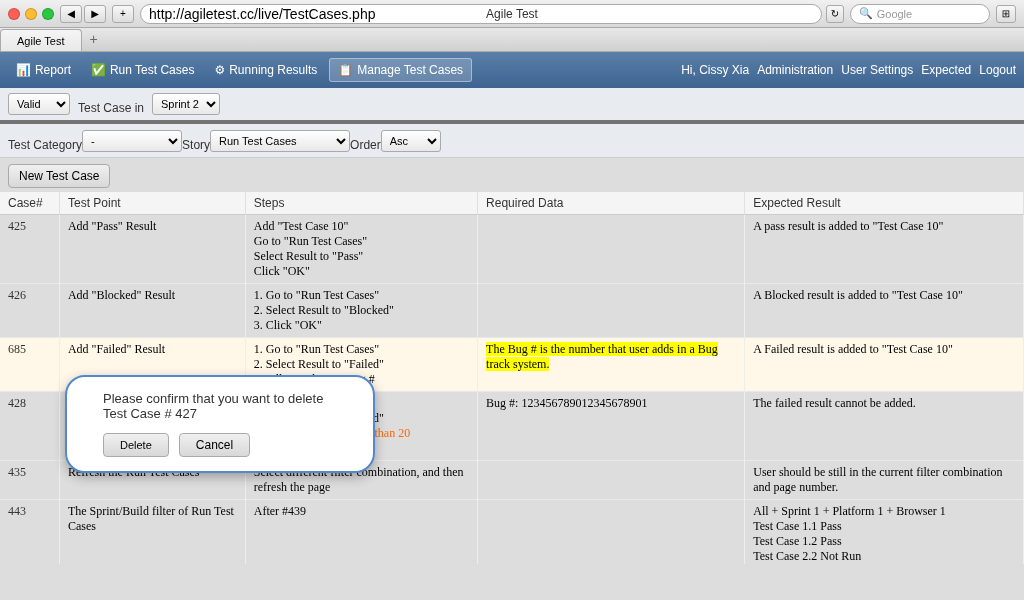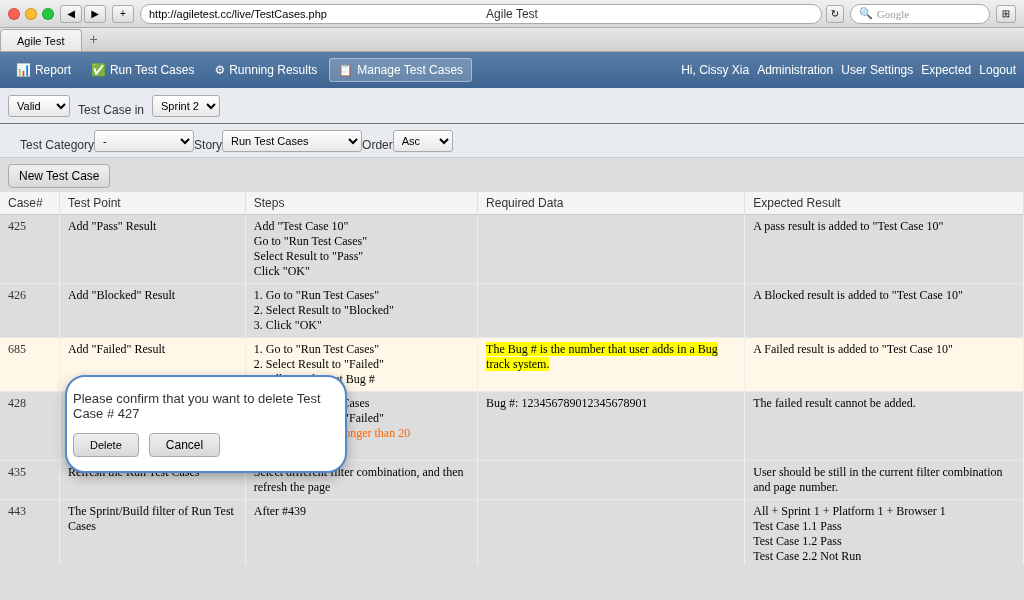--- a/index.html
+++ b/index.html
@@ -4,56 +4,56 @@
   <style>
     * { box-sizing: border-box; margin: 0; padding: 0; }
     body { font-family: Arial, Helvetica, sans-serif; font-size: 12px; background: #ddd; width: 1024px; height: 600px; overflow: hidden; }
     .traffic-lights { display: flex; gap: 5px; }
     .traffic-light { width: 12px; height: 12px; border-radius: 50%; border: 1px solid rgba(0,0,0,0.2); }
     .tl-red { background: #ff5f57; }
     .tl-yellow { background: #febc2e; }
     .tl-green { background: #28c840; }
     .nav-btns { display: flex; gap: 2px; }
     .nav-btn { background: linear-gradient(to bottom, #f8f8f8, #ddd); border: 1px solid #aaa; border-radius: 3px; width: 22px; height: 18px; display: flex; align-items: center; justify-content: center; font-size: 10px; cursor: pointer; }
-    .url-bar { flex: 1; background: white; border: 1px solid #aaa; border-radius: 10px; height: 20px; padding: 0 8px; font-size: 11px; display: flex; align-items: center; }
+    .url-bar { flex: 1; background: white; border: 1px solid #aaa; border-radius: 10px; height: 20px; padding: 0 8px; font-size: 14px; display: flex; align-items: center; }
     .refresh-btn { background: linear-gradient(to bottom, #f8f8f8, #ddd); border: 1px solid #aaa; border-radius: 3px; width: 18px; height: 18px; display: flex; align-items: center; justify-content: center; font-size: 10px; }
     .search-bar { background: white; border: 1px solid #aaa; border-radius: 10px; height: 20px; padding: 0 8px; font-size: 11px; display: flex; align-items: center; gap: 4px; width: 140px; }
     .window-title { flex: 1; text-align: center; font-size: 12px; color: #333; position: absolute; left: 50%; transform: translateX(-50%); }
 
     
     .top-nav { background: linear-gradient(to bottom, #5a7fa8, #3d6491); display: flex; align-items: center; padding: 4px 8px; height: 36px; gap: 4px; }
     .nav-item { color: white; font-size: 12px; padding: 4px 8px; border-radius: 3px; cursor: pointer; display: flex; align-items: center; gap: 4px; text-decoration: none; }
     .nav-item.active { background: rgba(255,255,255,0.2); border: 1px solid rgba(255,255,255,0.4); }
     .nav-right { margin-left: auto; display: flex; align-items: center; gap: 8px; color: white; font-size: 12px; }
     .nav-right a { color: white; text-decoration: none; }
 
     
-    .filter-bar { background: #e8ecf0; border-bottom: 1px solid #737373; padding: 6px 8px; display: flex; align-items: center; gap: 8px; height: 36px; }
+    .filter-bar { background: #e8ecf0; border-bottom: 4px solid #737373; padding: 6px 8px; display: flex; align-items: center; gap: 8px; height: 36px; }
     .select-ctrl { border: 1px solid #aaa; border-radius: 3px; background: linear-gradient(to bottom, #fff, #e8e8e8); padding: 2px 4px; font-size: 11px; height: 22px; }
     .filter-label { font-size: 12px; color: #333; margin-top: 8px; }
 
     
-    .filter-bar2 { background: #e8ecf0; border-bottom: 1px solid #ccc; padding: 6px 20px; display: flex; align-items: center; height: 34px; }
+    .filter-bar2 { background: #e8ecf0; border-bottom: 1px solid #ccc; padding: 6px 8px; display: flex; align-items: center; height: 34px; }
 
     
     .btn-new { background: linear-gradient(to bottom, #f0f0f0, #d8d8d8); border: 1px solid #aaa; border-radius: 4px; padding: 4px 10px; font-size: 12px; cursor: pointer; margin: 6px 8px 4px 8px; display: inline-block; }
     table { width: 100%; border-collapse: collapse; font-size: 12px; }
     thead tr { border-bottom: 1px solid #ccc; background: #f5f5f5; }
     thead th { text-align: left; padding: 4px 8px; font-weight: normal; color: #333; border-right: 1px solid #e0e0e0; font-size: 12px; }
     tbody tr { border-bottom: 1px solid #e8e8e8; font-family: Liberation Serif, serif; }
     tbody td { padding: 4px 8px; vertical-align: top; border-right: 1px solid #eee; }
     .case-num { color: #333; width: 45px; }
     .test-point { width: 160px; }
     .steps-col { width: 200px; }
     .req-data { width: 230px; }
     .exp-result { width: 240px; }
 
     
     .modal-overlay { position: fixed; top: 0; left: 0; width: 100%; height: 100%; z-index: 100; pointer-events: none; }
-    .modal-bubble { position: absolute; top: 375px; left: 65px; background: white; border: 2px solid #5588cc; border-radius: 20px; padding: 14px 6px; width: 282px; box-shadow: 0 4px 12px rgba(0,0,0,0.3); pointer-events: all; }
+    .modal-bubble { position: absolute; top: 375px; left: 65px; background: white; border: 2px solid #5588cc; border-radius: 20px; padding: 14px 36px; width: 310px; box-shadow: 0 4px 12px rgba(0,0,0,0.3); pointer-events: all; }
     .modal-text { font-size: 13px; margin-bottom: 12px; color: #333; }
     .modal-buttons { display: flex; gap: 10px; }
     .btn-delete { background: linear-gradient(to bottom, #f0f0f0, #d8d8d8); border: 1px solid #aaa; border-radius: 4px; padding: 4px 16px; font-size: 11px; cursor: pointer; }
     .btn-cancel { background: linear-gradient(to bottom, #f0f0f0, #d8d8d8); border: 1px solid #aaa; border-radius: 4px; padding: 4px 16px; font-size: 12px; cursor: pointer; }
 
     .main-content { display: flex; flex-direction: column; height: calc(600px - 28px - 24px - 36px); }
     .scrollable { overflow-y: auto; flex: 1; }
 
     .url-bar-container { display: flex; align-items: center; flex: 1; gap: 4px; }
   </style>
@@ -72,21 +72,21 @@
   </div>
   <div class="nav-btn">+</div>
   <div class="url-bar-container">
     <div class="url-bar" style="flex:1;">
       <span>http://agiletest.cc/live/TestCases.php</span>
     </div>
     <div class="refresh-btn">↻</div>
   </div>
   <div class="search-bar">
     <span>🔍</span>
-    <span style="color:#999;font-family:Liberation Serif, serif;">Google</span>
+    <span style="color:#999;">Google</span>
   </div>
   <div style="width:20px; height:18px; background: linear-gradient(to bottom,#f8f8f8,#ddd); border:1px solid #aaa; border-radius:3px; display:flex; align-items:center; justify-content:center; font-size:10px;">⊞</div>
   <div class="window-title">Agile Test</div>
 </div>
 
 <div style="background: linear-gradient(to bottom,#e8e8e8,#d0d0d0); border-bottom:1px solid #aaa; display:flex; align-items:flex-end; height:24px;">
   <div style="background: linear-gradient(to bottom,#f5f5f5,#e8e8e8); border-right:1px solid #aaa; border-top:1px solid #aaa; border-left:1px solid #aaa; padding:3px 16px; font-size:11px; height:22px; display:flex; align-items:center; border-radius:4px 4px 0 0;">
     <span>Agile Test</span>
   </div>
   <div style="padding:4px 8px; color:#666; font-size:14px; cursor:pointer;">+</div>

